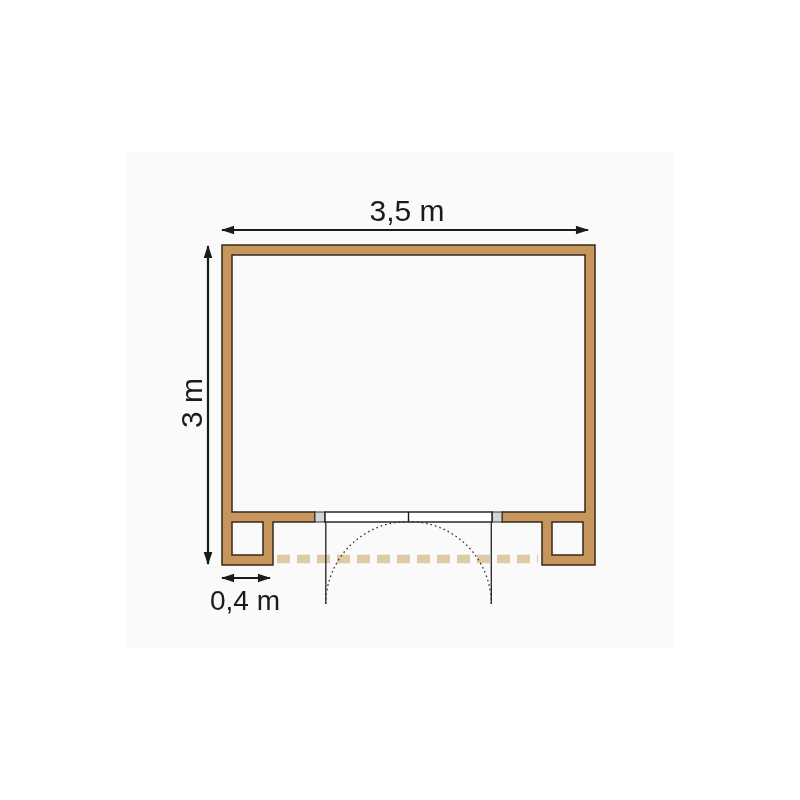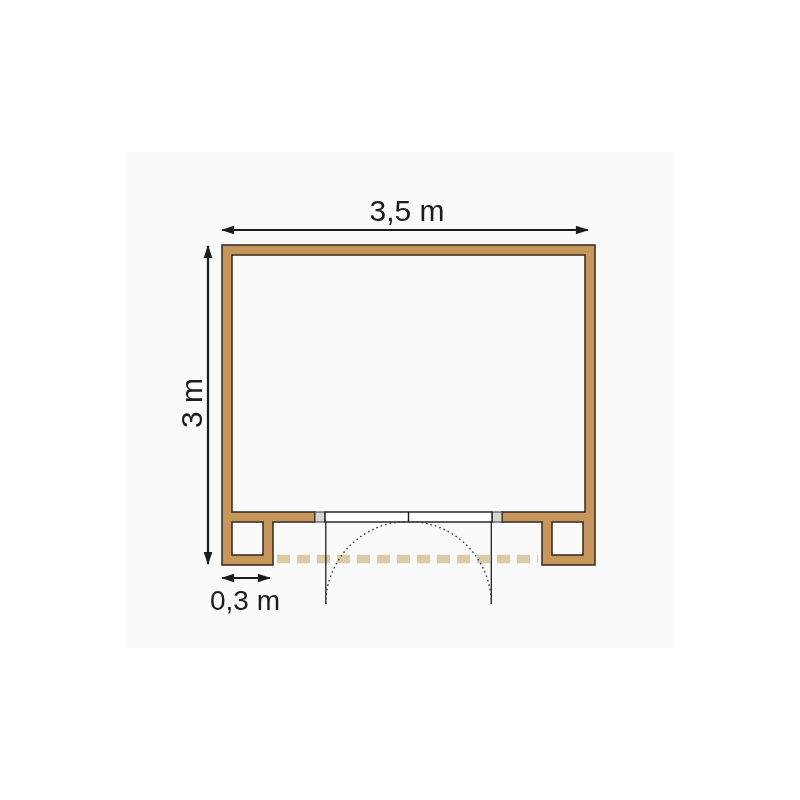--- a/index.html
+++ b/index.html
@@ -81,16 +81,16 @@
         <line x1="96" y1="78" x2="462" y2="78" marker-start="url(#ah)" marker-end="url(#ah)"></line>
         <line x1="82" y1="94" x2="82" y2="412" marker-start="url(#ah)" marker-end="url(#ah)"></line>
         <line x1="96" y1="426" x2="144" y2="426" marker-start="url(#ah)" marker-end="url(#ah)"></line>
       </g>
     </svg>
 
     <div class="dim-label" style="left:281px; top:59px;">3,5 m</div>
 
     <div class="dim-label rotated" style="left:66px; top:251px;">3 m</div>
 
-    <div class="dim-label small" style="left:119px; top:449px;">0,3 m</div>
+    <div class="dim-label small" style="left:119px; top:449px;">0,4 m</div>
 
   </div>
 </div>
 
 </body></html>

